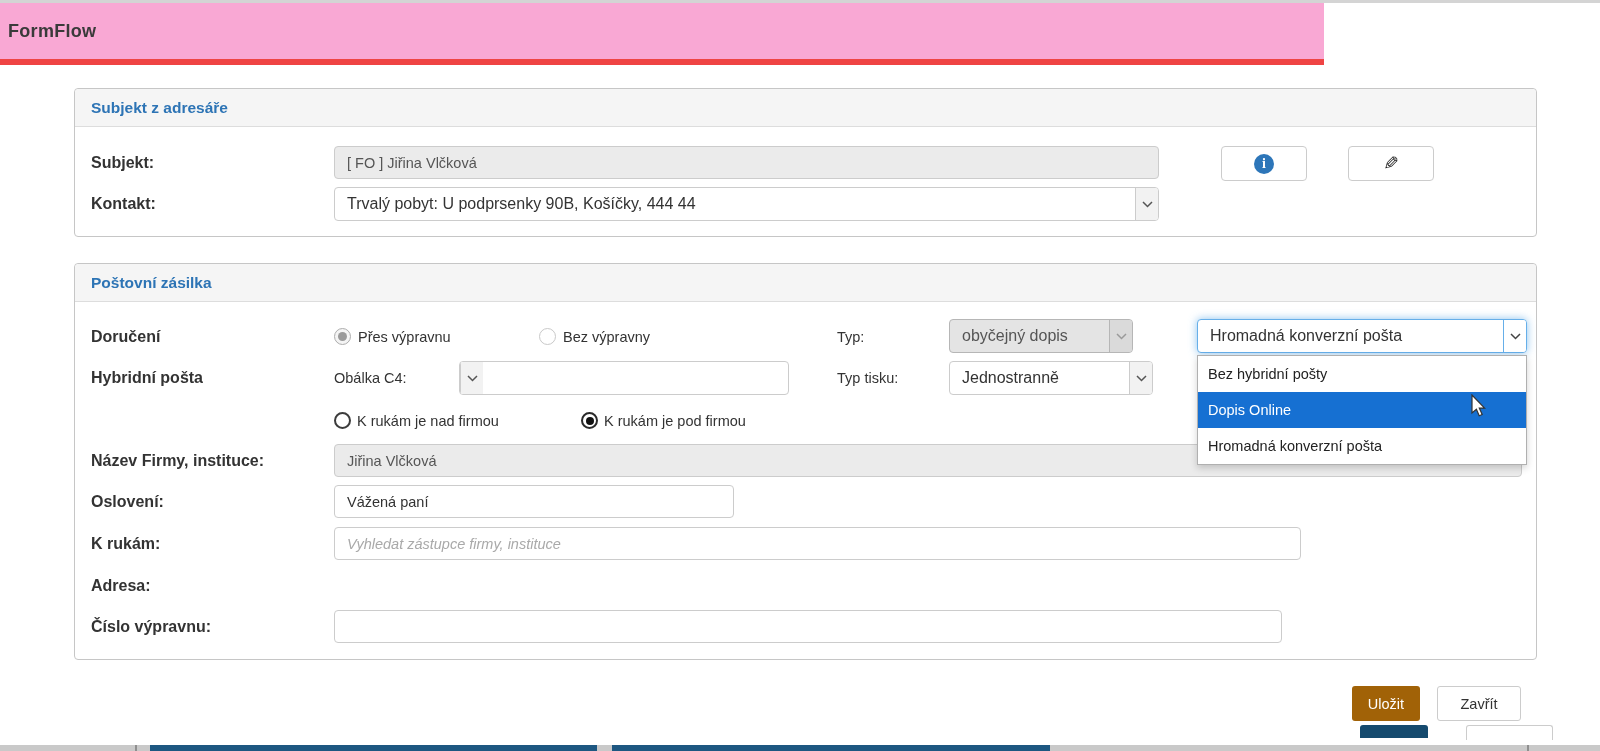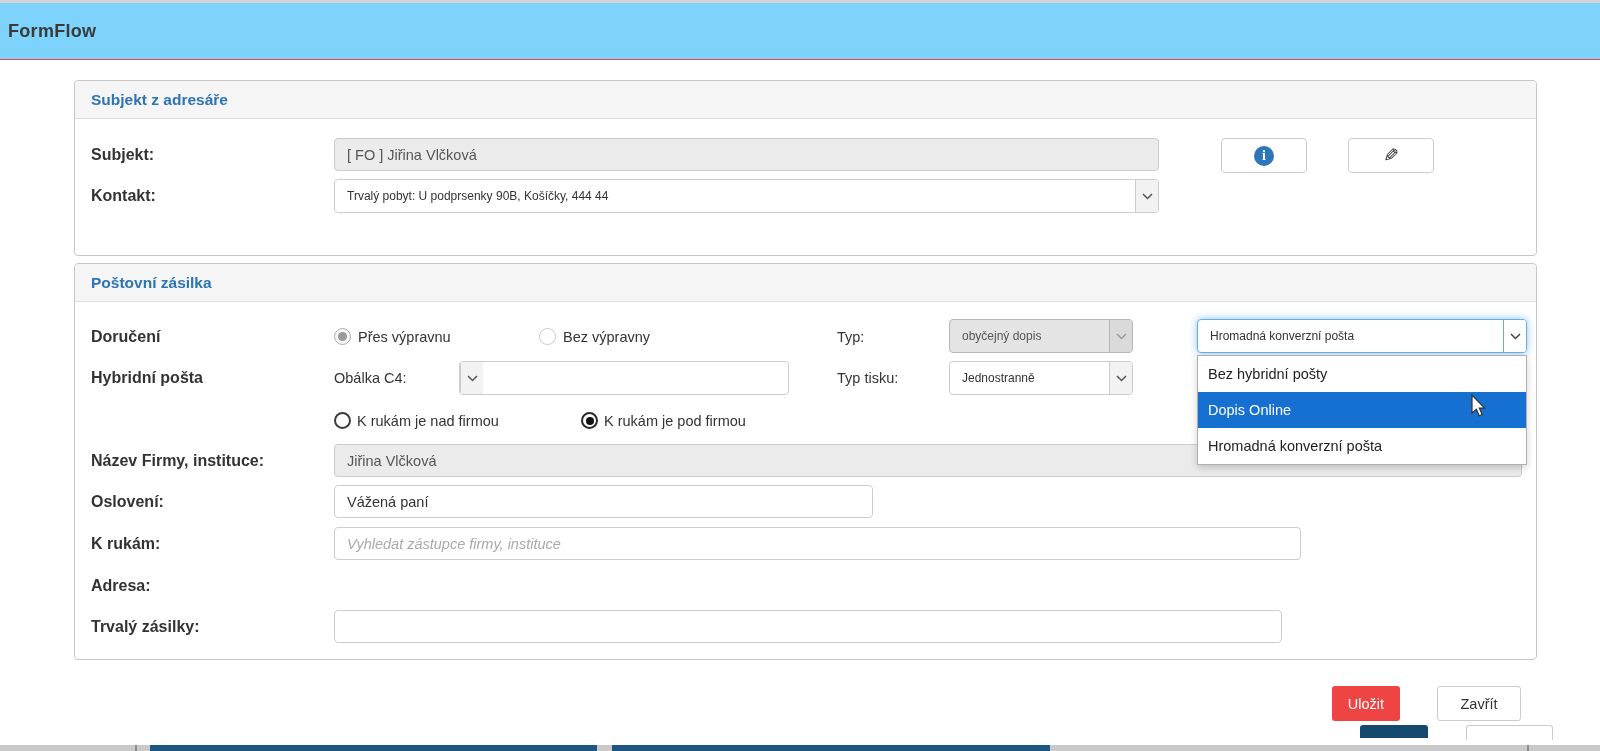--- a/index.html
+++ b/index.html
@@ -1,37 +1,37 @@
 <!DOCTYPE html>
 <html><head>
 <meta charset="utf-8">
 <style>
   html,body{margin:0;padding:0;}
   body{
     width:1600px;height:751px;position:relative;overflow:hidden;
     background:#fff;font-family:"Liberation Sans",sans-serif;color:#333;
   }
   .topline{position:absolute;left:0;top:0;width:1600px;height:3px;background:#d4d4d4;}
-  .app-header{position:absolute;left:0;top:3px;width:1600px;height:56px;background:#7dd3fc;border-bottom:1px solid #ef4444;}
+  .app-header{position:absolute;left:0;top:3px;width:1324px;height:56px;background:#f9a8d4;border-bottom:6px solid #ef4444;}
   .app-title{position:absolute;left:8px;top:18px;font-size:18px;font-weight:bold;color:#3a3a3a;letter-spacing:.3px;}
 
   .panel{position:absolute;left:74px;width:1463px;background:#fff;border:1px solid #c6c6c6;border-radius:4px;box-sizing:border-box;}
   .panel-header{height:38px;background:#f5f5f5;border-bottom:1px solid #ddd;border-radius:4px 4px 0 0;display:flex;align-items:center;padding-left:16px;box-sizing:border-box;}
   .panel-title{color:#2d74b5;font-weight:bold;font-size:15.5px;}
 
   .lbl{position:absolute;font-weight:bold;font-size:16px;color:#333;height:33px;display:flex;align-items:center;white-space:nowrap;}
   .lbl.normal{font-weight:normal;font-size:14.5px;}
 
   .tbox{position:absolute;height:33px;border:1px solid #ccc;border-radius:4px;background:#fff;box-sizing:border-box;
         display:flex;align-items:center;padding:0 12px;font-size:14.5px;color:#555;white-space:nowrap;overflow:hidden;}
   .tbox.disabled{background:#ebebeb;}
   .tbox .placeholder{color:#a9a9a9;font-style:italic;}
 
   .select{position:absolute;height:34px;border:1px solid #ccc;border-radius:4px;background:#fff;box-sizing:border-box;display:flex;overflow:hidden;}
-  .select .sel-text{flex:1;display:flex;align-items:center;padding:0 12px;font-size:12px;color:#333;white-space:nowrap;overflow:hidden;text-align:center;}
+  .select .sel-text{flex:1;display:flex;align-items:center;padding:0 12px;font-size:16px;color:#333;white-space:nowrap;overflow:hidden;text-align:center;}
   .select .sel-arrow{width:22px;border-left:1px solid #ccc;background:#f2f2f2;display:flex;align-items:center;justify-content:center;}
   .select.disabled{background:#e4e4e4;border-color:#b6b6b6;}
   .select.disabled .sel-text{color:#555;}
   .select.disabled .sel-arrow{background:#dadada;border-left-color:#b6b6b6;}
   .select.focused{border-color:#66afe9;box-shadow:0 0 9px rgba(102,175,233,.75);}
   .select.focused .sel-arrow{background:#fff;border-left-color:#66afe9;}
 
   .dropdown{position:absolute;background:#fff;border:1px solid #b0b0b0;box-shadow:0 3px 7px rgba(0,0,0,.18);z-index:20;box-sizing:border-box;}
   .dd-item{height:36px;display:flex;align-items:center;padding:0 10px;font-size:14.5px;color:#222;background:#fff;white-space:nowrap;}
   .dd-item.highlight{background:#1670d2;color:#fff;}
@@ -44,40 +44,40 @@
   .radio.dark-on{border:2px solid #2a2a2a;}
   .radio.dark-on .dot{width:8px;height:8px;border-radius:50%;background:#111;}
   .radio-lbl{position:absolute;font-size:14.5px;color:#333;height:17px;display:flex;align-items:center;white-space:nowrap;}
 
   .icon-btn{position:absolute;width:86px;height:35px;background:#fff;border:1px solid #ccc;border-radius:4px;display:flex;align-items:center;justify-content:center;box-sizing:border-box;}
   .info-glyph{width:20px;height:20px;border-radius:50%;background:#2d76b9;color:#fff;display:flex;align-items:center;justify-content:center;
               font-family:"Liberation Serif",serif;font-weight:bold;font-size:14px;}
   .pencil-glyph{font-size:19px;color:#1b1b1b;transform:scaleX(-1);line-height:1;}
 
   .btn{position:absolute;height:35px;border-radius:3px;display:flex;align-items:center;justify-content:center;font-size:14.5px;box-sizing:border-box;}
-  .btn-save{background:#ef4444;color:#fff;}
+  .btn-save{background:#a16207;color:#fff;margin-left:20px;}
   .btn-close{background:#fff;color:#333;border:1px solid #ccc;}
 
   .frag-navy{position:absolute;background:#154a6e;border-radius:3px 3px 0 0;}
   .frag-white{position:absolute;background:#fff;border:1px solid #ccc;border-bottom:none;border-radius:3px 3px 0 0;box-sizing:border-box;}
   .bottom-bar{position:absolute;left:0;top:745px;width:1600px;height:6px;background:#c9c9c9;}
   .bottom-navy{position:absolute;top:745px;height:6px;background:#1d5781;}
   .bottom-tick{position:absolute;top:745px;width:2px;height:6px;background:#8f8f8f;}
 
   .cursor{position:absolute;z-index:40;}
 </style>
 </head>
 <body>
 
 <div class="topline"></div>
 <div class="app-header">
   <div class="app-title">FormFlow</div>
 </div>
 
-<div class="panel" style="top:80px;height:176px;">
+<div class="panel" style="top:88px;height:149px;">
   <div class="panel-header">
     <span class="panel-title">Subjekt z adresáře</span>
   </div>
 
   <div class="lbl" style="left:16px;top:57px;">Subjekt:</div>
   <div class="tbox disabled" style="left:259px;top:57px;width:825px;">
     <span>[ FO ]  Jiřina Vlčková</span>
   </div>
 
   <div class="icon-btn" style="left:1146px;top:57px;">
@@ -138,21 +138,21 @@
   <div class="lbl" style="left:16px;top:97px;">Hybridní pošta</div>
   <div class="lbl normal" style="left:259px;top:97px;">Obálka C4:</div>
   <div class="select" style="left:384px;top:97px;width:330px;">
     <span class="sel-arrow">
       <svg width="11" height="7">
           <polyline points="1,1 5.5,5.5 10,1" fill="none" stroke="#555" stroke-width="1.5"></polyline>
         </svg>
     </span>
   </div>
   <div class="lbl normal" style="left:762px;top:97px;">Typ tisku:</div>
-  <div class="select" style="left:874px;top:97px;width:184px;">
+  <div class="select" style="left:874px;top:97px;width:204px;">
     <span class="sel-text">Jednostranně</span>
     <span class="sel-arrow">
       <svg width="11" height="7">
           <polyline points="1,1 5.5,5.5 10,1" fill="none" stroke="#555" stroke-width="1.5"></polyline>
         </svg>
     </span>
   </div>
 
   <div class="radio dark-off" style="left:259px;top:148px;"></div>
   <div class="radio-lbl" style="left:282px;top:148px;">K rukám je nad firmou</div>
@@ -160,32 +160,32 @@
       <span class="dot"></span>
     </div>
   <div class="radio-lbl" style="left:529px;top:148px;">K rukám je pod firmou</div>
 
   <div class="lbl" style="left:16px;top:180px;">Název Firmy, instituce:</div>
   <div class="tbox disabled" style="left:259px;top:180px;width:1188px;">
     <span>Jiřina Vlčková</span>
   </div>
 
   <div class="lbl" style="left:16px;top:221px;">Oslovení:</div>
-  <div class="tbox" style="left:259px;top:221px;width:539px;color:#333;">
+  <div class="tbox" style="left:259px;top:221px;width:400px;color:#333;">
     <span>Vážená paní</span>
   </div>
 
   <div class="lbl" style="left:16px;top:263px;">K rukám:</div>
   <div class="tbox" style="left:259px;top:263px;width:967px;">
     <span class="placeholder">Vyhledat zástupce firmy, instituce</span>
   </div>
 
   <div class="lbl" style="left:16px;top:305px;">Adresa:</div>
 
-  <div class="lbl" style="left:16px;top:346px;">Trvalý zásilky:</div>
+  <div class="lbl" style="left:16px;top:346px;">Číslo výpravnu:</div>
   <div class="tbox" style="left:259px;top:346px;width:948px;color:#333;">
     <span></span>
   </div>
 </div>
 
 <div class="btn btn-save" style="left:1332px;top:686px;width:68px;">Uložit</div>
 <div class="btn btn-close" style="left:1437px;top:686px;width:84px;">Zavřít</div>
 
 <div class="frag-navy" style="left:1360px;top:725px;width:68px;height:13px;"></div>
 <div class="frag-white" style="left:1466px;top:725px;width:87px;height:15px;"></div>

